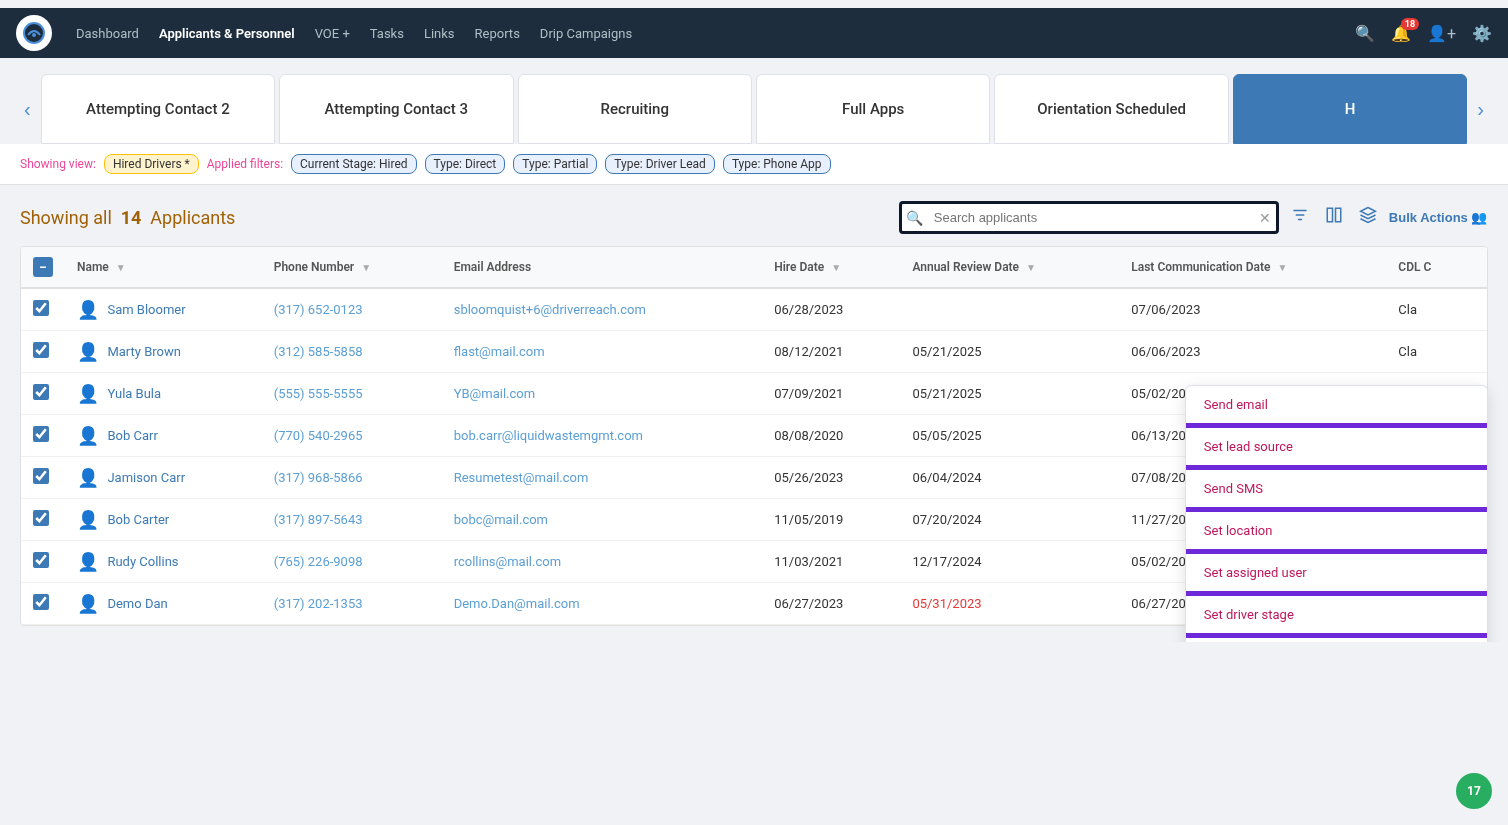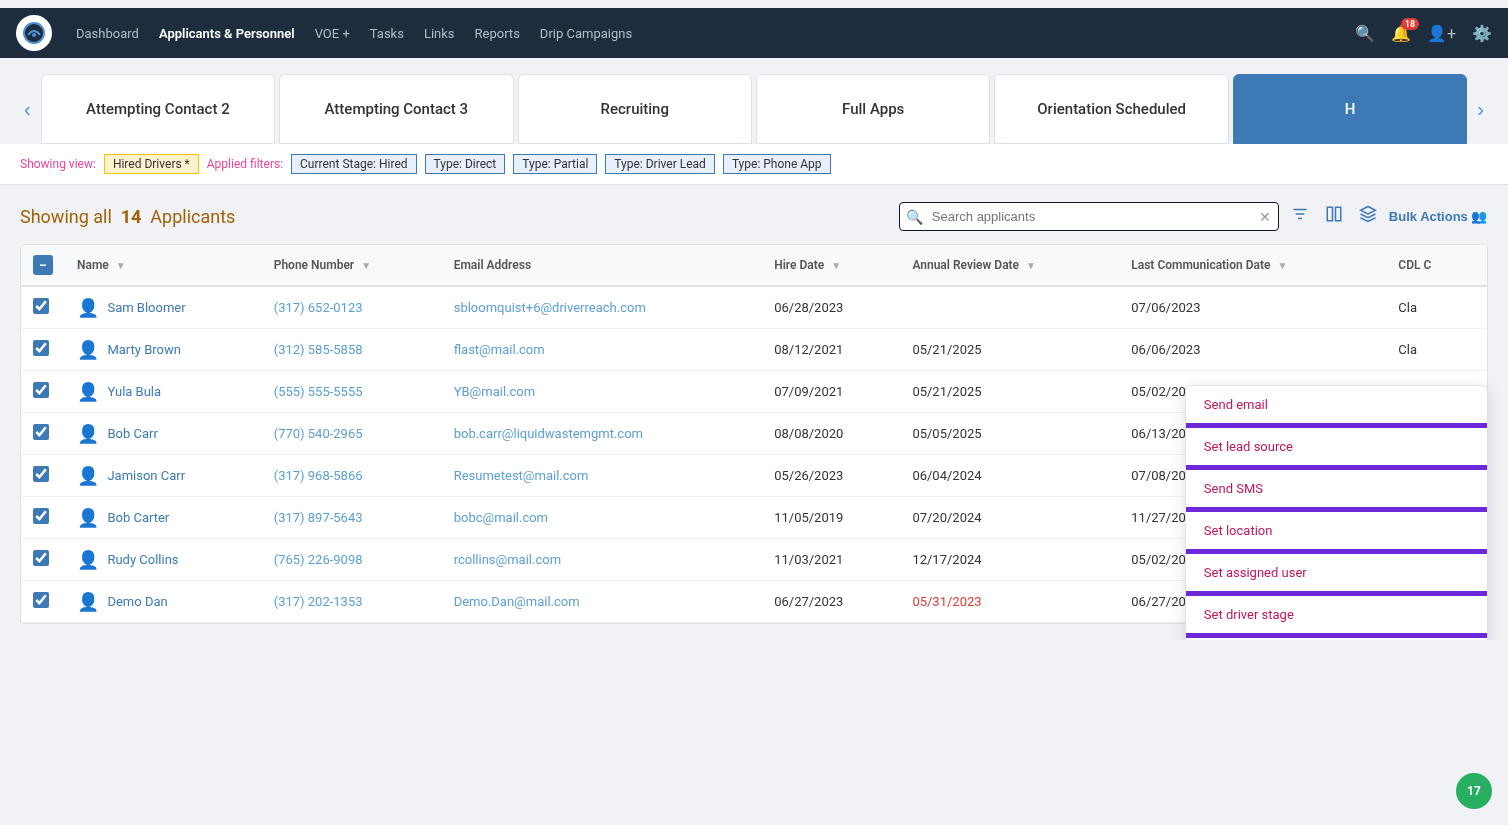--- a/index.html
+++ b/index.html
@@ -68,41 +68,41 @@
       padding: 10px 20px;
       display: flex;
       align-items: center;
       gap: 8px;
       border-bottom: 1px solid #e0e0e0;
       flex-wrap: wrap;
     }
     .filters-label { color: #ec4899; font-size: 12px; }
     .filter-chip {
       background: #e8f0fe; border: 1px solid #3d7ab5;
-      border-radius: 0; padding: 2px 8px; font-size: 12px;
+      border-radius: 8px; padding: 2px 8px; font-size: 12px;
       color: #333; cursor: pointer;
     }
     .filter-chip.view { background: #fff3cd; border-color: #ffc107; }
 
     
     .main-content { padding: 16px 20px; position: relative; }
 
     .showing-row {
       display: flex; align-items: center; justify-content: space-between;
       margin-bottom: 12px;
     }
     .showing-text { font-size: 18px; color: #a16207; }
     .showing-text strong { font-weight: 700; }
 
     .search-bar-area { display: flex; align-items: center; gap: 8px; }
     .search-input-wrap {
       position: relative; display: flex; align-items: center;
     }
     .search-input-wrap input {
-      border: 1px solid #0f172a; border-radius: 4px;
+      border: 3px solid #0f172a; border-radius: 4px;
       padding: 6px 32px 6px 32px; width: 380px; font-size: 13px;
       color: #666;
     }
     .search-icon-inside {
       position: absolute; left: 8px; color: #999; font-size: 14px;
     }
     .search-clear {
       position: absolute; right: 8px; color: #999; cursor: pointer; font-size: 14px;
     }
     .toolbar-btn {

